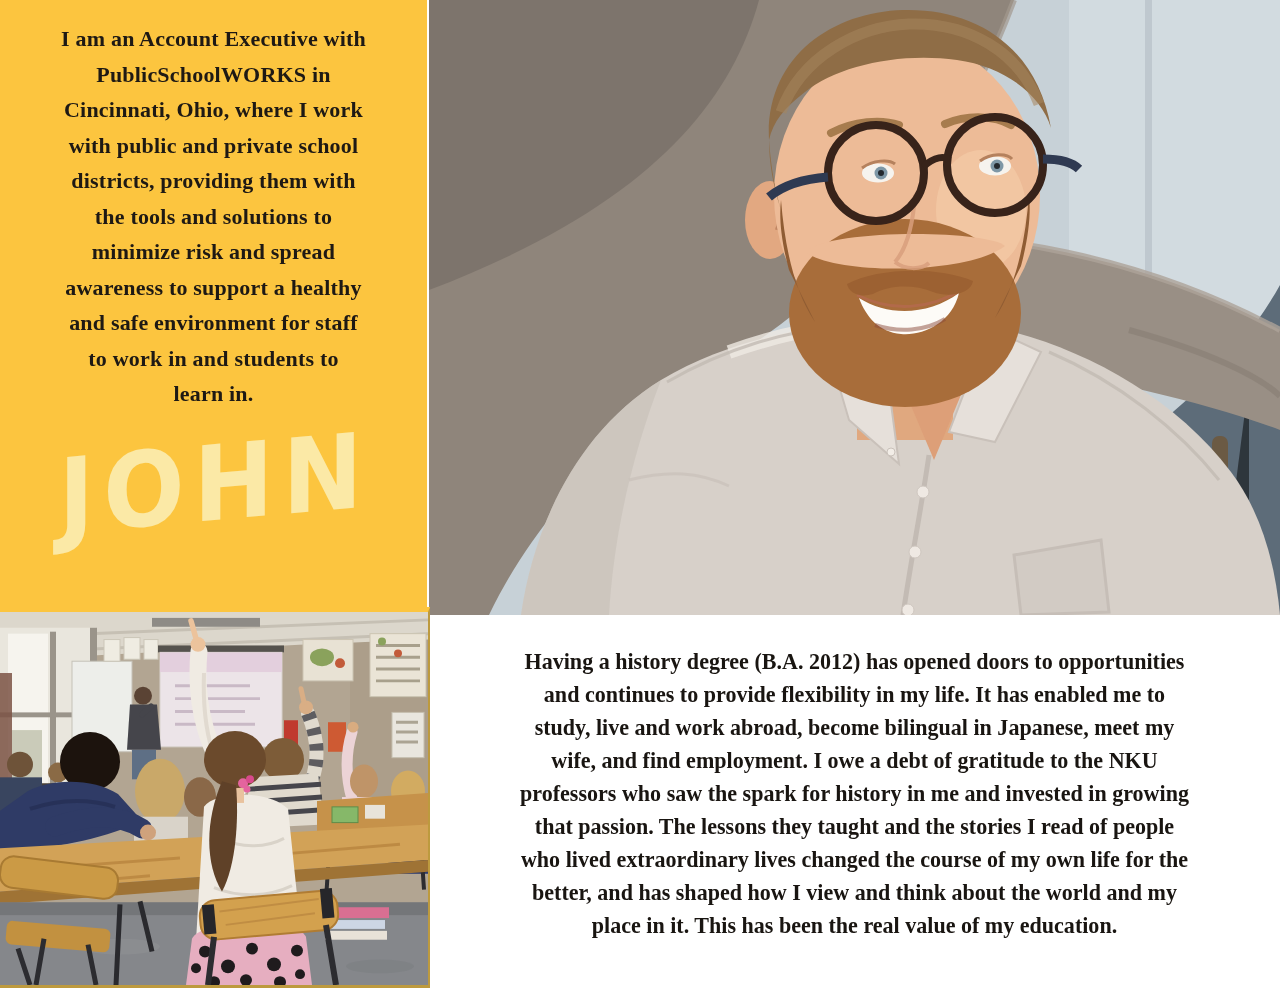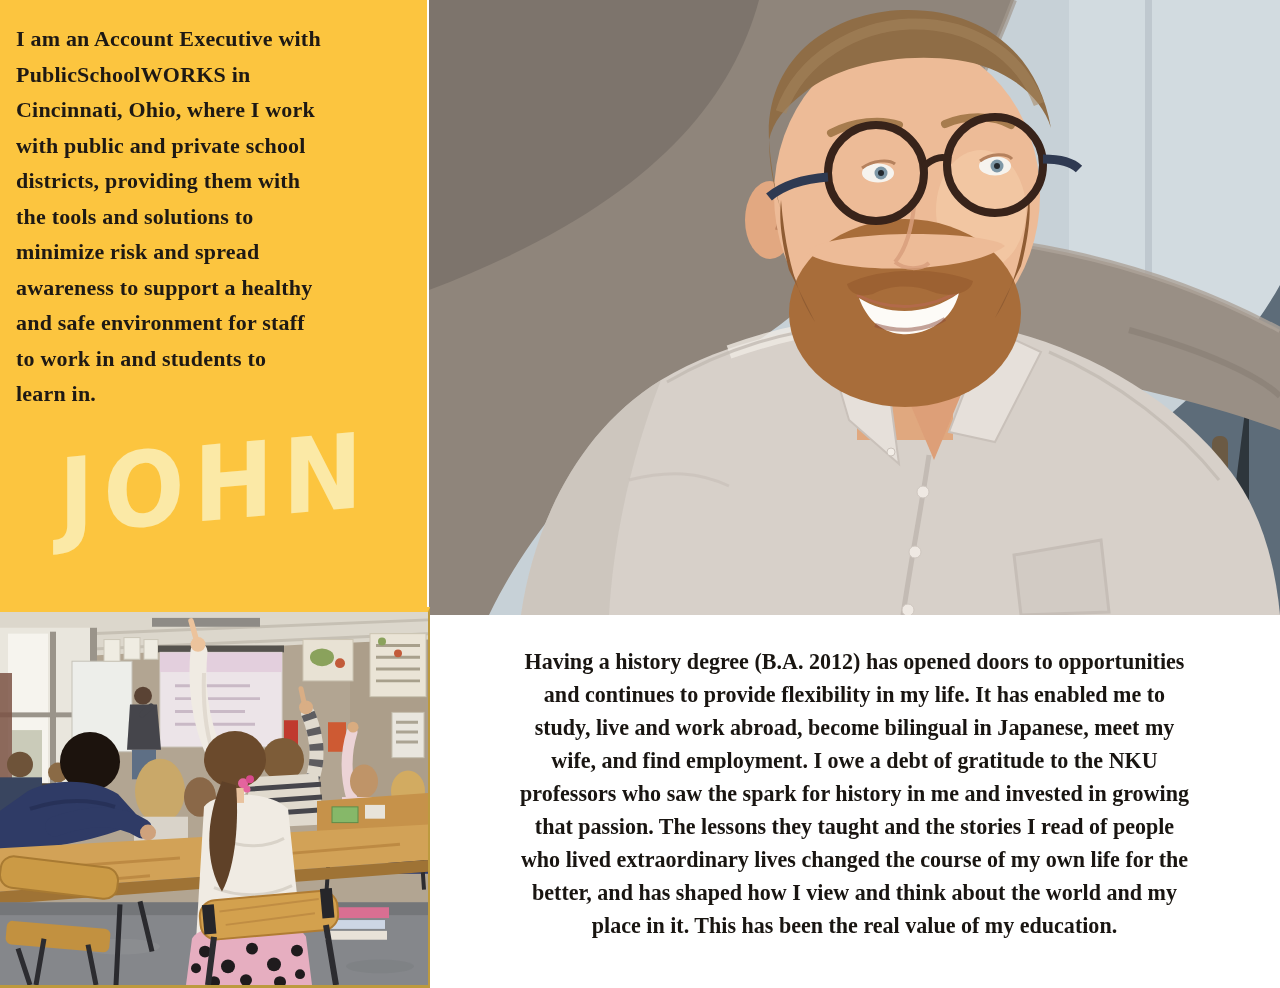--- a/index.html
+++ b/index.html
@@ -1,21 +1,21 @@
 <!DOCTYPE html>
 <html><head>
 <meta charset="utf-8">
 <style>
   html,body{margin:0;padding:0;background:#ffffff;}
   .canvas{position:relative;width:1280px;height:988px;background:#ffffff;overflow:hidden;
           font-family:"Liberation Serif",serif;}
   
   .bio-panel{position:absolute;left:0;top:0;width:427px;height:607px;background:#FCC53F;}
   .bio-text{position:absolute;left:0;top:0;width:100%;box-sizing:border-box;
-            padding:21px 16px 0 16px;
+            padding:21px 16px 0 16px;text-align:center;
             font-weight:bold;font-size:22px;line-height:35.5px;color:#1E1914;
             white-space:pre-line;letter-spacing:0.2px;}
   .big-name{position:absolute;left:30px;top:428px;width:370px;text-align:center;
             font-family:"DejaVu Sans",sans-serif;font-weight:bold;font-size:96px;
             color:#FBE9A6;letter-spacing:9px;
             transform:rotate(-5deg) skewX(-5deg) scaleY(1.08);transform-origin:50% 50%;}
   
   .portrait{position:absolute;left:429px;top:0;width:851px;height:615px;overflow:hidden;}
   .portrait svg{display:block;width:100%;height:100%;}
   

